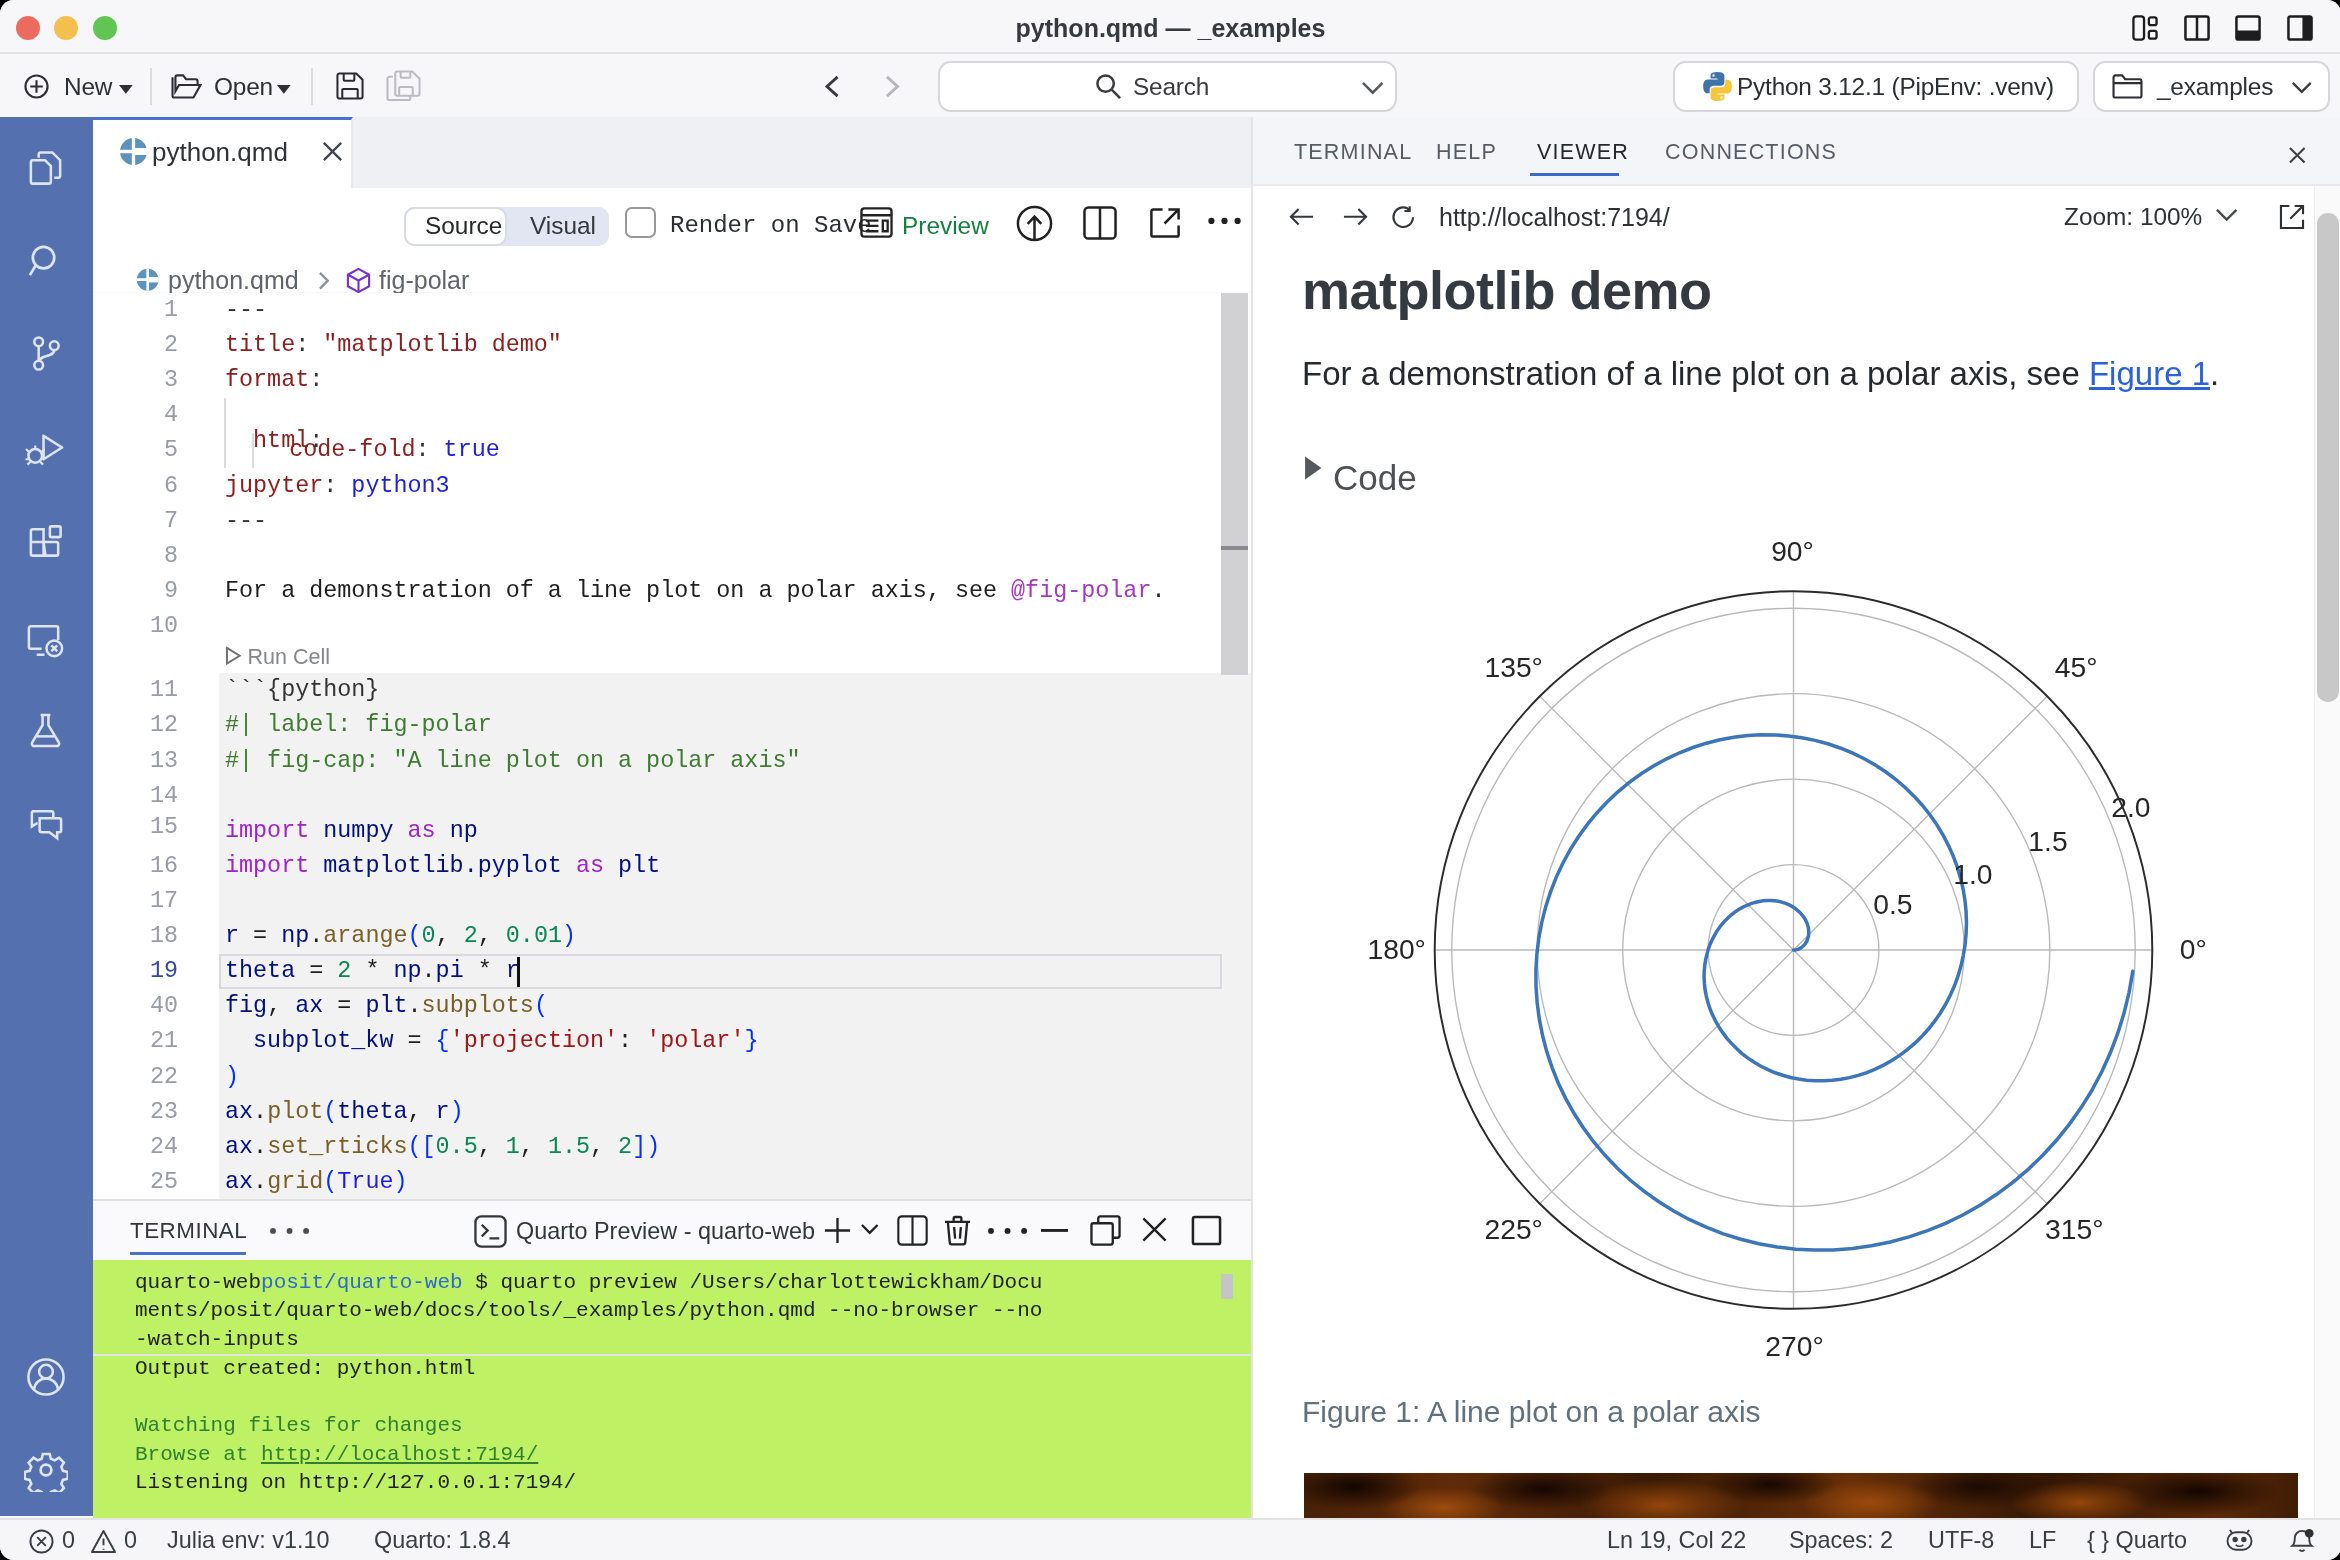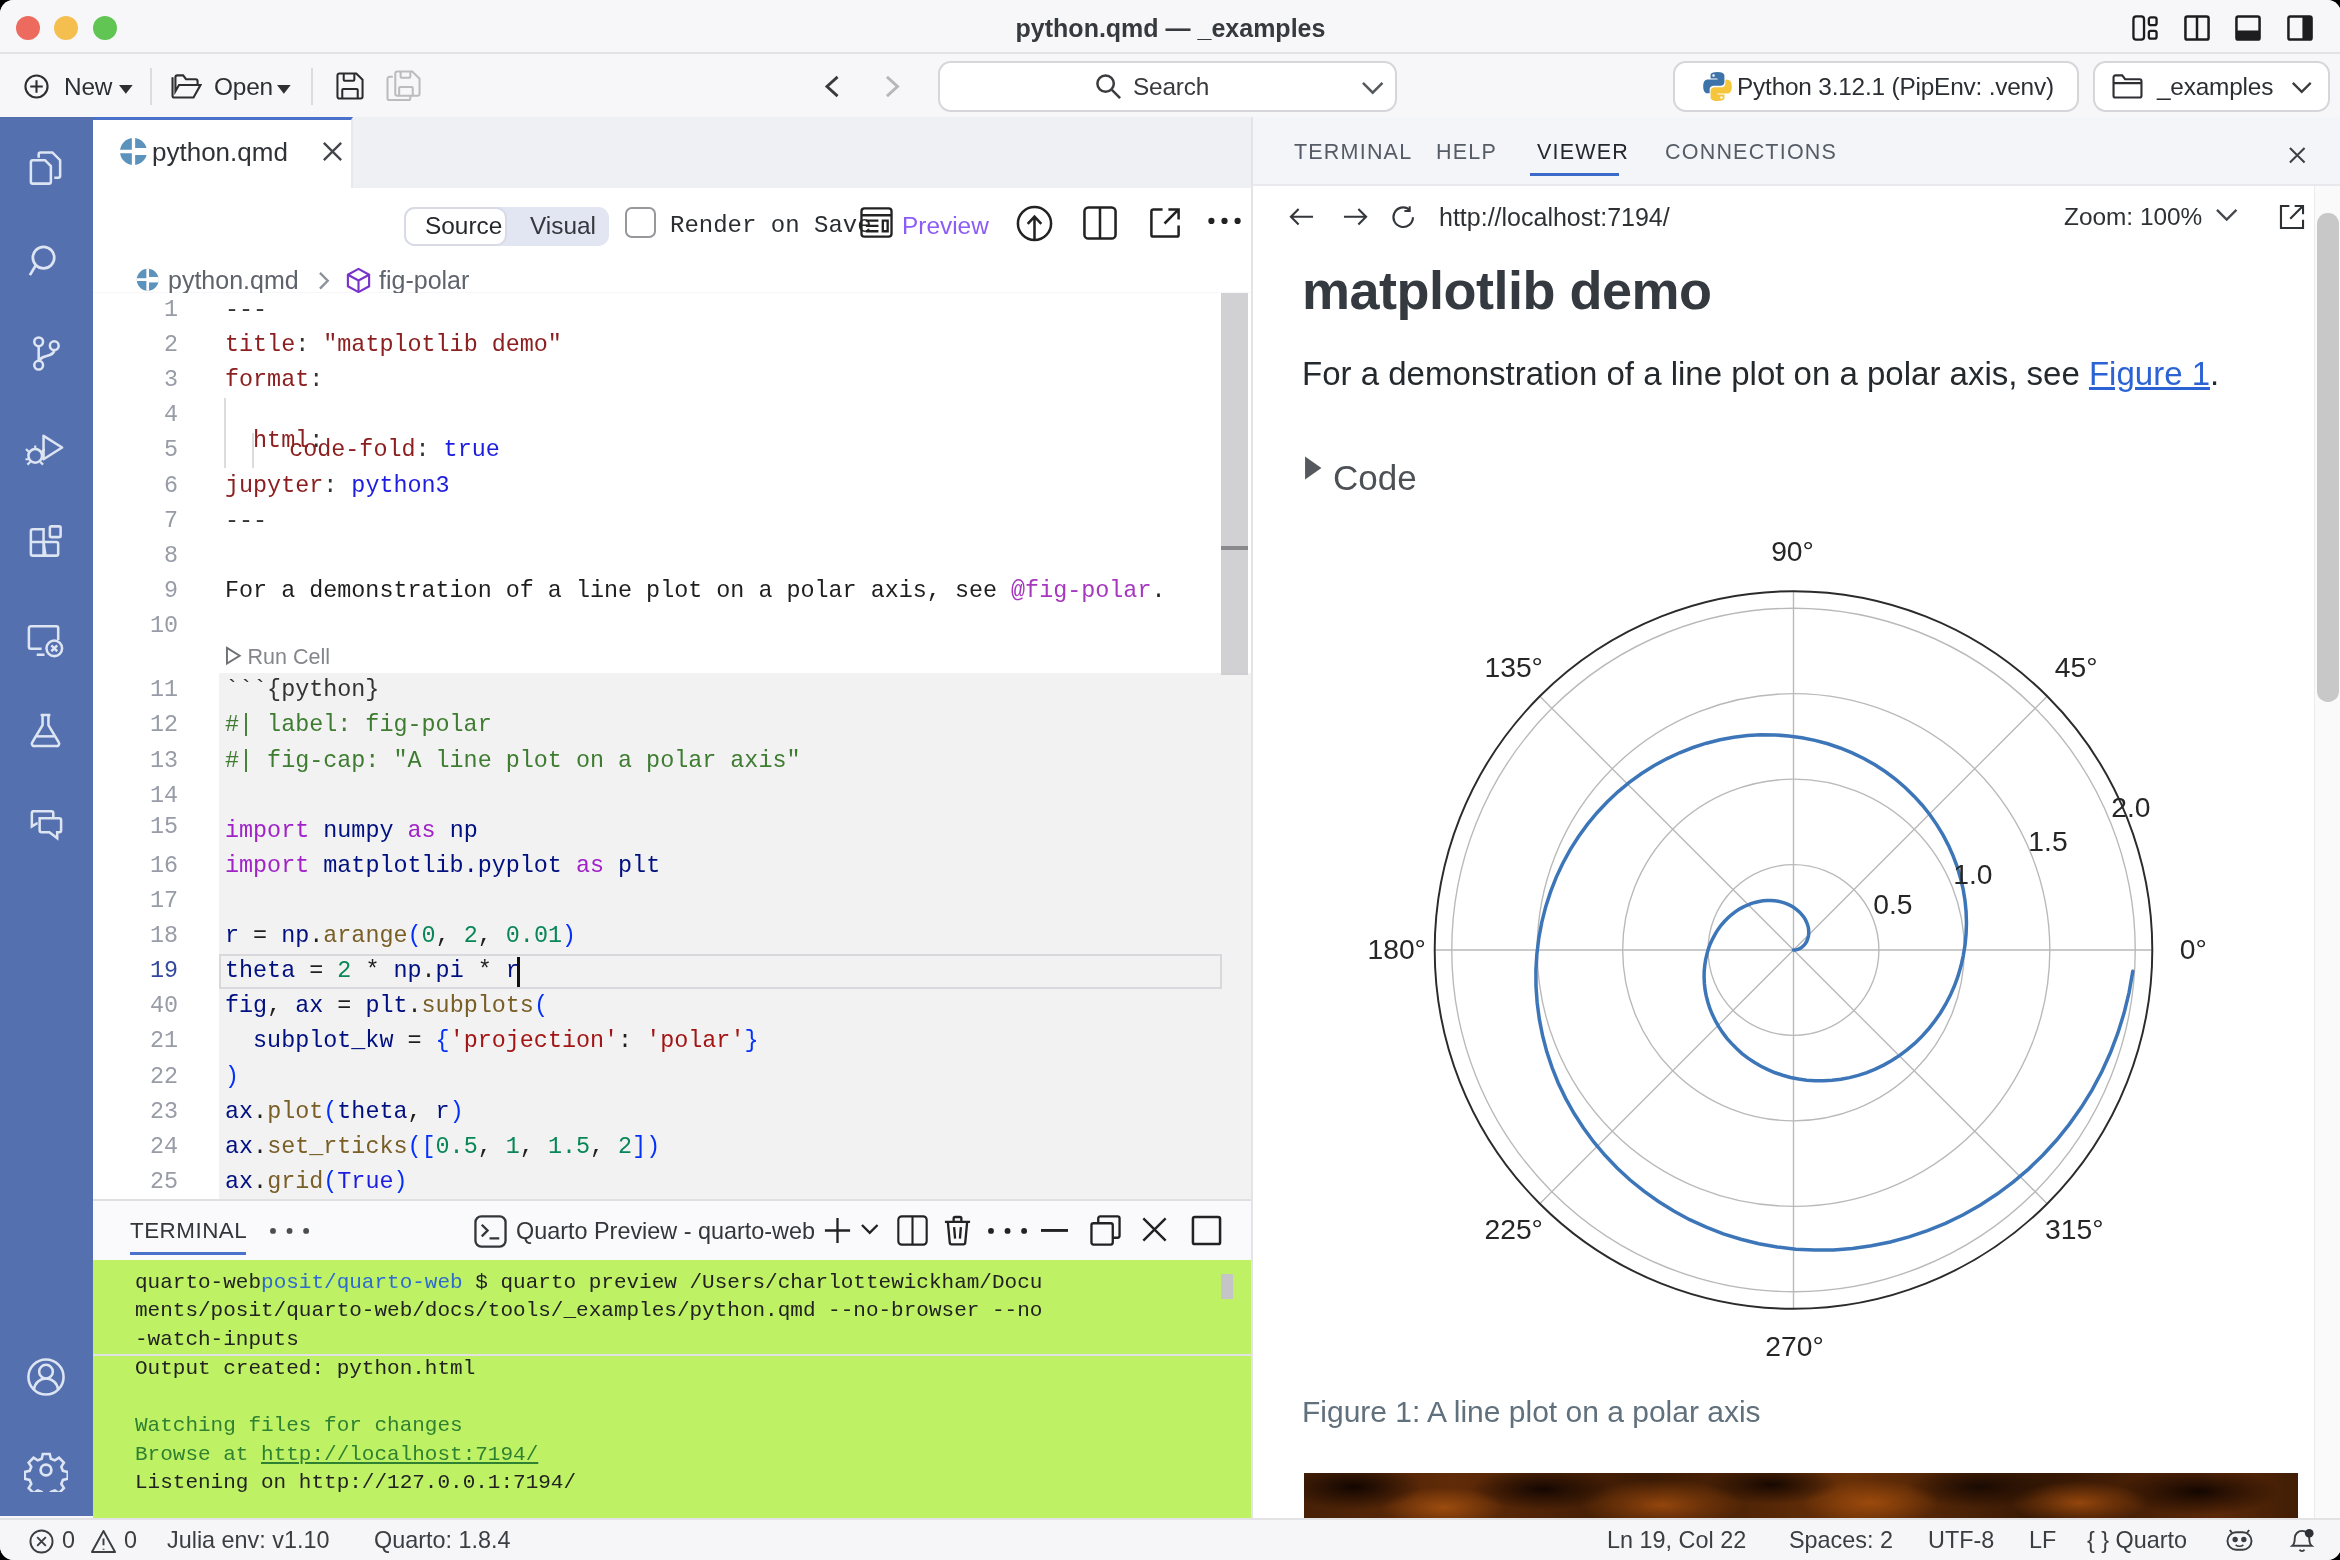--- a/index.html
+++ b/index.html
@@ -201,21 +201,21 @@
     <div class="abs" style="left:311px; top:18.5px; width:205px; height:39px; background:#e2e5f2; border-radius:10.7px;"></div>
     <div class="abs" style="left:311px; top:18.5px; width:103px; height:39px; background:#fff; border:2px solid #d8dbe6; border-radius:10.7px;"></div>
     <div class="abs" style="left:332px; top:24.4px; font-size:24.4px; color:#26282c;">Source</div>
     <div class="abs" style="left:437px; top:24.4px; font-size:24.4px; color:#34373c;">Visual</div>
     <div class="abs" style="left:532px; top:18.5px; width:31px; height:31px; border:2.5px solid #97979c; border-radius:6.8px; background:#fff;"></div>
     <div class="abs" style="left:577px; top:24.4px; font-size:24px; color:#2a2d31;font-family:Liberation Mono, monospace;">Render on Save</div>
     <svg class="abs" style="left:767px; top:18.5px;" width="33" height="32" viewBox="0 0 34 33" fill="none" stroke="#222" stroke-width="2.4">
         <rect x="1.5" y="1.5" width="31" height="29" rx="3"></rect>
         <path d="M1.5 8.5h31M6 14h13M6 19.5h13M6 25h13M23.5 14h5v11h-5z"></path>
       </svg>
-    <div class="abs" style="left:809px; top:24.4px; font-size:24.4px; color:#8b5cf6;">Preview</div>
+    <div class="abs" style="left:809px; top:24.4px; font-size:24.4px; color:#15803d;">Preview</div>
     <svg class="abs" style="left:922px; top:15.6px;" width="39" height="39" viewBox="0 0 40 40" fill="none" stroke="#222" stroke-width="2.6">
         <circle cx="20" cy="20" r="17"></circle>
         <path d="M20 37V14M13 20.5 20 13l7 7.5"></path>
       </svg>
     <svg class="abs" style="left:990px; top:17.6px;" width="34" height="34" viewBox="0 0 35 35" fill="none" stroke="#222" stroke-width="2.6">
         <rect x="1.5" y="1.5" width="32" height="32" rx="4"></rect>
         <path d="M17.5 1.5v32"></path>
       </svg>
     <svg class="abs" style="left:1055px; top:17.6px;" width="34" height="34" viewBox="0 0 35 35" fill="none" stroke="#222" stroke-width="2.6">
         <path d="M15 3.5H5.5a2 2 0 0 0-2 2v24a2 2 0 0 0 2 2h24a2 2 0 0 0 2-2V20M21 3.5h10.5V14M30.5 4.5 17 18"></path>

